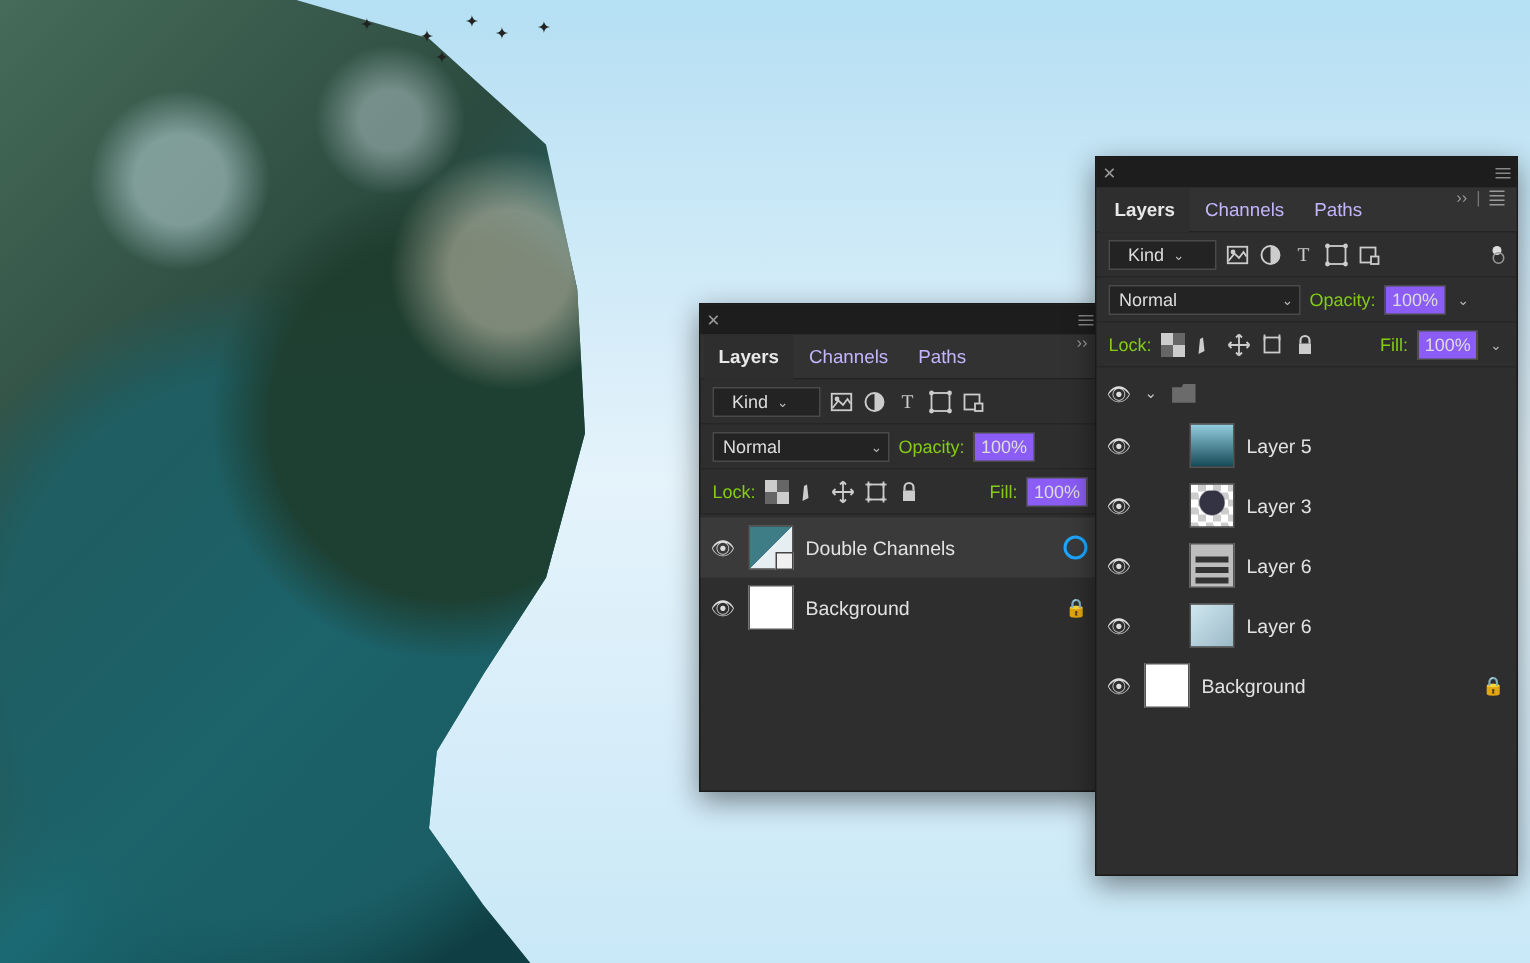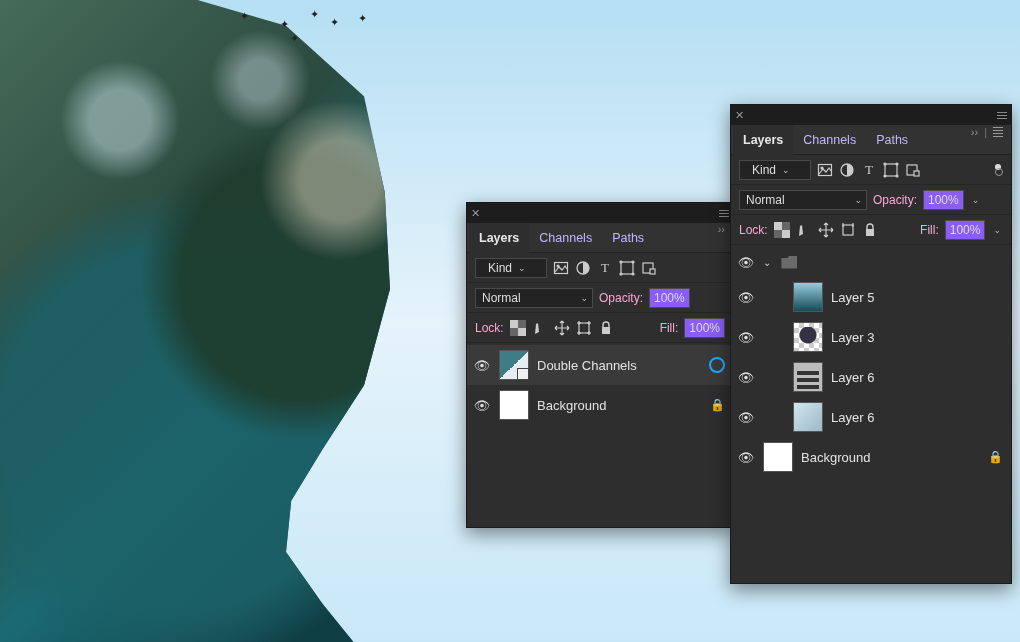--- a/index.html
+++ b/index.html
@@ -73,21 +73,21 @@
     padding:0 4px 0 6px; color:#ddd; font-size:12px;
     gap:6px;
   }
   .sel .caret { font-size:9px; color:#bbb; }
 
   .iconbtn {
     width:16px; height:16px; display:flex; align-items:center; justify-content:center;
     color:#ccc;
   }
 
-  .label { color:#f9a8d4; font-size:12px; }
+  .label { color:#84cc16; font-size:12px; }
   .valbox {
     background:#8b5cf6; border:1px solid #4a4a4a; height:20px;
     padding:0 4px; display:flex; align-items:center; color:#ddd;
     font-size:12px; min-width:40px; justify-content:flex-end;
   }
   .chev { color:#bbb; font-size:9px; margin:0 2px; }
 
   .layers-list { padding:2px 0 8px 0; }
   .layer-row {
     display:flex; align-items:center; height:40px;

